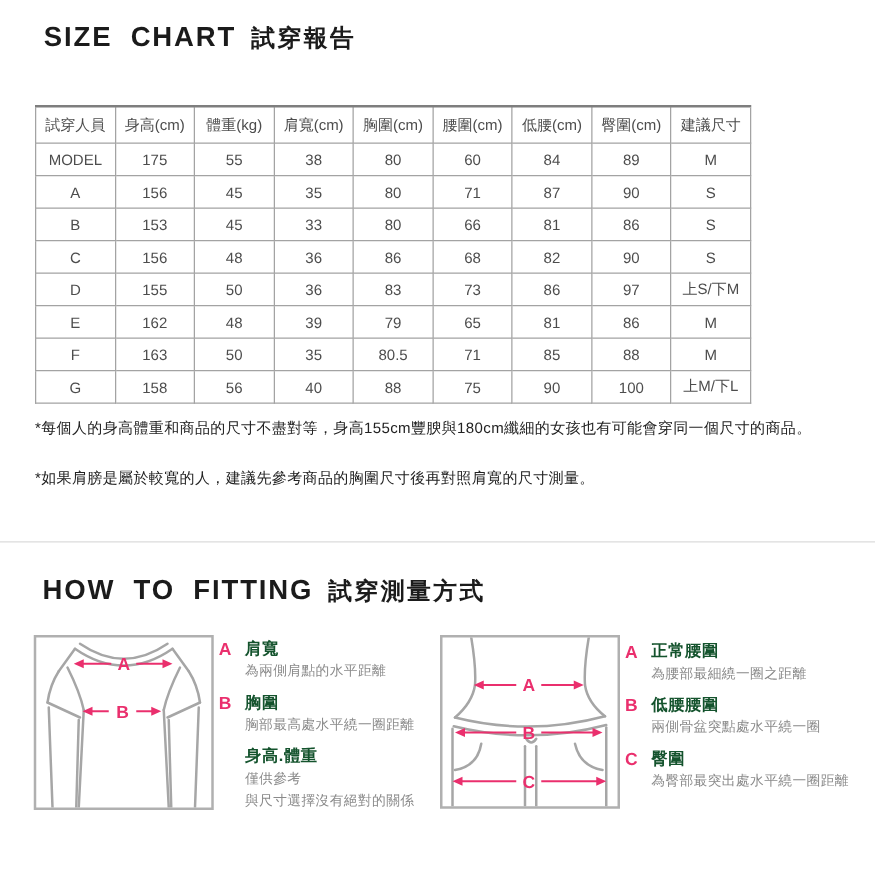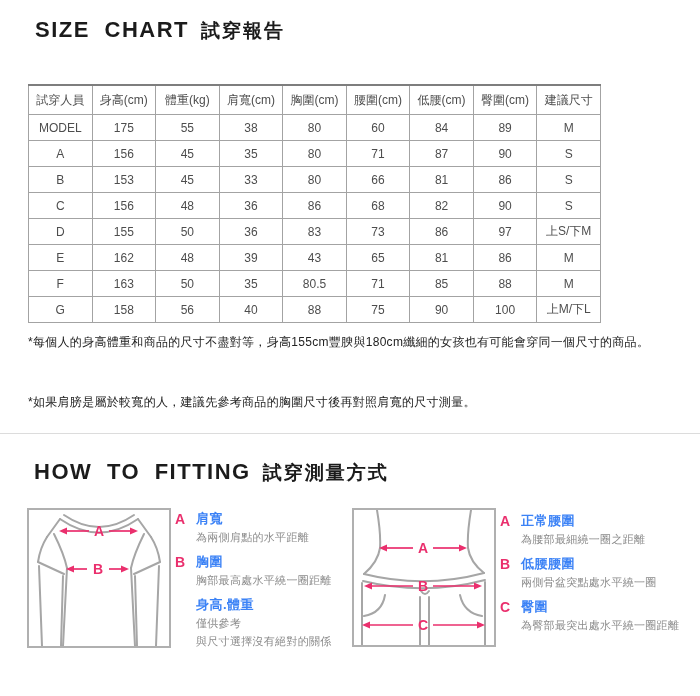--- a/index.html
+++ b/index.html
@@ -29,21 +29,21 @@
   }
   table.size-table th{height:28px;font-weight:400;}
   table.size-table td{height:25px;}
   
   .footnote{
     position:absolute;left:28px;width:660px;font-size:12px;color:#222;
     letter-spacing:.3px;white-space:nowrap;
   }
   #footnote-0{top:334px;}
   #footnote-1{top:364px;}
-  #footnote-2{top:394px;}
+  #footnote-2{top:374px;}
   .divider{position:absolute;left:0;top:433px;width:700px;height:0;
     border-top:1px solid var(--divider,#dcdcdc);}
   
   .diagram-box{position:absolute;border:2px solid #b0b0b0;background:#fff;}
   #shirt-box{left:27px;top:508px;width:140px;height:136px;}
   #pants-box{left:352px;top:508px;width:140px;height:135px;}
   .diagram-box svg{display:block;width:100%;height:100%;}
   .sketch{fill:none;stroke:var(--line,#a6a6a6);stroke-width:2;stroke-linecap:round;}
   .arrow-line{stroke:var(--accent,#ea2f6d);stroke-width:1.7;}
   .arrow-head{fill:var(--accent,#ea2f6d);}
@@ -53,21 +53,21 @@
   }
   
   .legend{position:absolute;width:175px;}
   #shirt-legend{left:175px;top:510px;}
   #pants-legend{left:500px;top:512px;width:195px;}
   .legend-item{position:relative;padding-left:21px;margin-bottom:7px;}
   .legend-letter{
     position:absolute;left:0;top:0;color:var(--accent,#ea2f6d);
     font-size:14px;font-weight:600;line-height:18px;
   }
-  .legend-title{font-size:13px;font-weight:700;color:#3b82f6;line-height:18px;letter-spacing:.5px;}
+  .legend-title{font-size:13px;font-weight:700;color:#14532d;line-height:18px;letter-spacing:.5px;}
   .legend-desc{font-size:11px;color:#8a8a8a;line-height:18px;letter-spacing:.3px;white-space:nowrap;}
 </style>
 </head>
 <body>
 
 <div class="page">
 
   <div class="sec-heading" id="size-chart-heading">
     <span class="en">SIZE CHART</span><span class="zh">試穿報告</span>
   </div>
@@ -151,21 +151,21 @@
         <td>73</td>
         <td>86</td>
         <td>97</td>
         <td>上S/下M</td>
       </tr>
       <tr>
         <td>E</td>
         <td>162</td>
         <td>48</td>
         <td>39</td>
-        <td>43</td>
+        <td>79</td>
         <td>65</td>
         <td>81</td>
         <td>86</td>
         <td>M</td>
       </tr>
       <tr>
         <td>F</td>
         <td>163</td>
         <td>50</td>
         <td>35</td>

